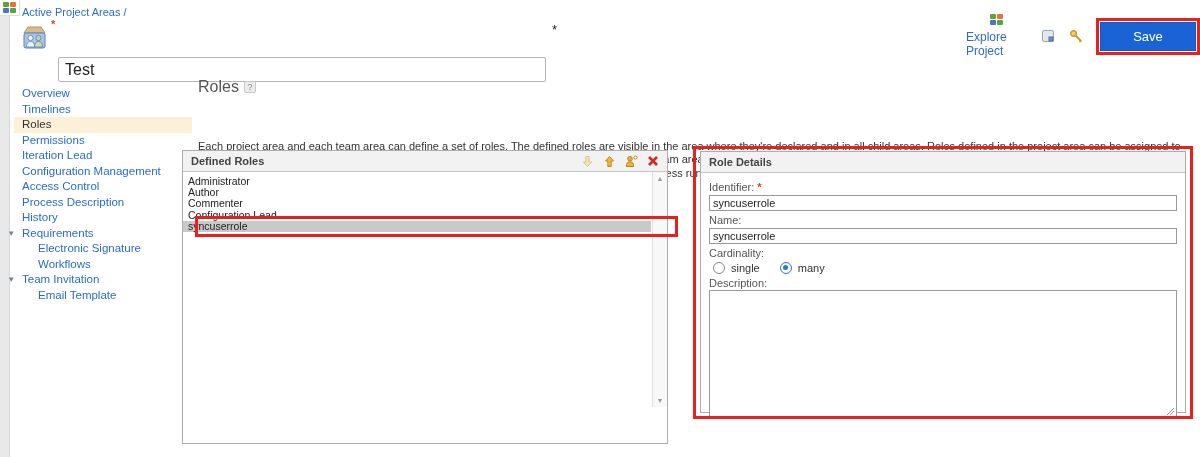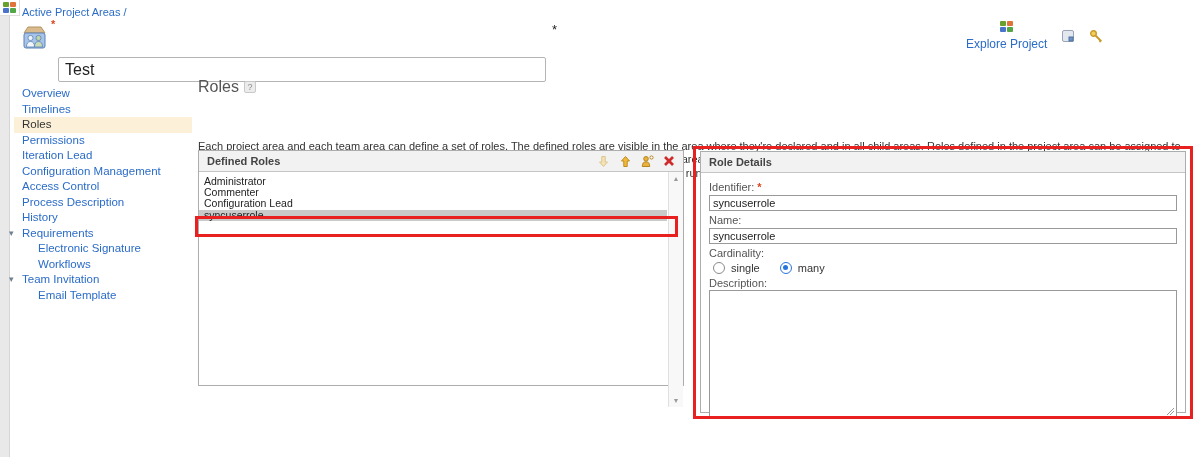--- a/index.html
+++ b/index.html
@@ -53,21 +53,21 @@
               border-radius:2px; color:#909090; font-size:9px; line-height:11px; text-align:center;
               vertical-align:2px; margin-left:5px; }
   .desc { position:absolute; left:198px; top:104px; width:984px; font-size:11px; line-height:13.4px;
           color:#333;margin-top:36px; }
 
   .panel { position:absolute; background:#fff; border:1px solid #adadad; }
   .panel-hdr { height:21px; background:#f2f2f2; border-bottom:1px solid #c5c5c5;
                display:flex; align-items:center; padding:0 8px; }
   .panel-hdr .ttl { font-size:11px; font-weight:bold; color:#444; }
 
-  #defined-roles { left:198px; top:150px; width:486px; height:236px; }
+  #defined-roles { left:182px; top:150px; width:486px; height:294px; }
   .tools { margin-left:auto; display:flex; align-items:center; gap:9px; }
   .tool { cursor:pointer; display:flex; align-items:center; }
   .tool.disabled { cursor:default; }
 
   .role-list { position:relative; height:235px; padding-top:4px; overflow:hidden; }
   .role-row { font-size:10.5px; line-height:11.2px; padding-left:5px; color:#222;
               width:calc(100% - 16px); cursor:pointer; white-space:nowrap; }
   .role-row.selected { background:#c9c9c9; }
   .vscroll { position:absolute; right:0; top:0; bottom:0; width:15px; background:#f8f8f8;
              border-left:1px solid #e0e0e0; }
@@ -142,20 +142,23 @@
         <rect x="8" y="8" width="4" height="4" fill="#6e90c8" stroke="#51729f"></rect>
       </svg>
     </span>
     <span class="mini-ico">
       <svg width="15" height="15" viewBox="0 0 15 15">
         <circle cx="4.5" cy="4.5" r="2.8" fill="#f2cd5e" stroke="#c89b2a" stroke-width="1.4"></circle>
         <line x1="6.8" y1="6.8" x2="12.2" y2="12.2" stroke="#c89b2a" stroke-width="2"></line>
         <line x1="10.2" y1="12.2" x2="12.2" y2="12.2" stroke="#c89b2a" stroke-width="2"></line>
       </svg>
     </span>
+    <span class="save-wrap">
+      <button class="save-btn">Save</button>
+    </span>
   </div>
 
   <nav class="nav">
     <div class="nav-item">Overview</div>
     <div class="nav-item">Timelines</div>
     <div class="nav-item selected">Roles</div>
     <div class="nav-item">Permissions</div>
     <div class="nav-item">Iteration Lead</div>
     <div class="nav-item">Configuration Management</div>
     <div class="nav-item">Access Control</div>
@@ -203,20 +206,21 @@
         <span class="tool">
           <svg width="12" height="12" viewBox="0 0 12 12">
             <line x1="2" y1="2" x2="10" y2="10" stroke="#cf2b2b" stroke-width="2.6"></line>
             <line x1="10" y1="2" x2="2" y2="10" stroke="#cf2b2b" stroke-width="2.6"></line>
           </svg>
         </span>
       </span>
     </div>
     <div class="role-list">
       <div class="role-row">Administrator</div>
+      <div class="role-row">Author</div>
       <div class="role-row">Commenter</div>
       <div class="role-row">Configuration Lead</div>
       <div class="role-row selected">syncuserrole</div>
       <div class="vscroll">
         <span class="up">▲</span>
         <span class="dn">▼</span>
       </div>
     </div>
   </div>
 

